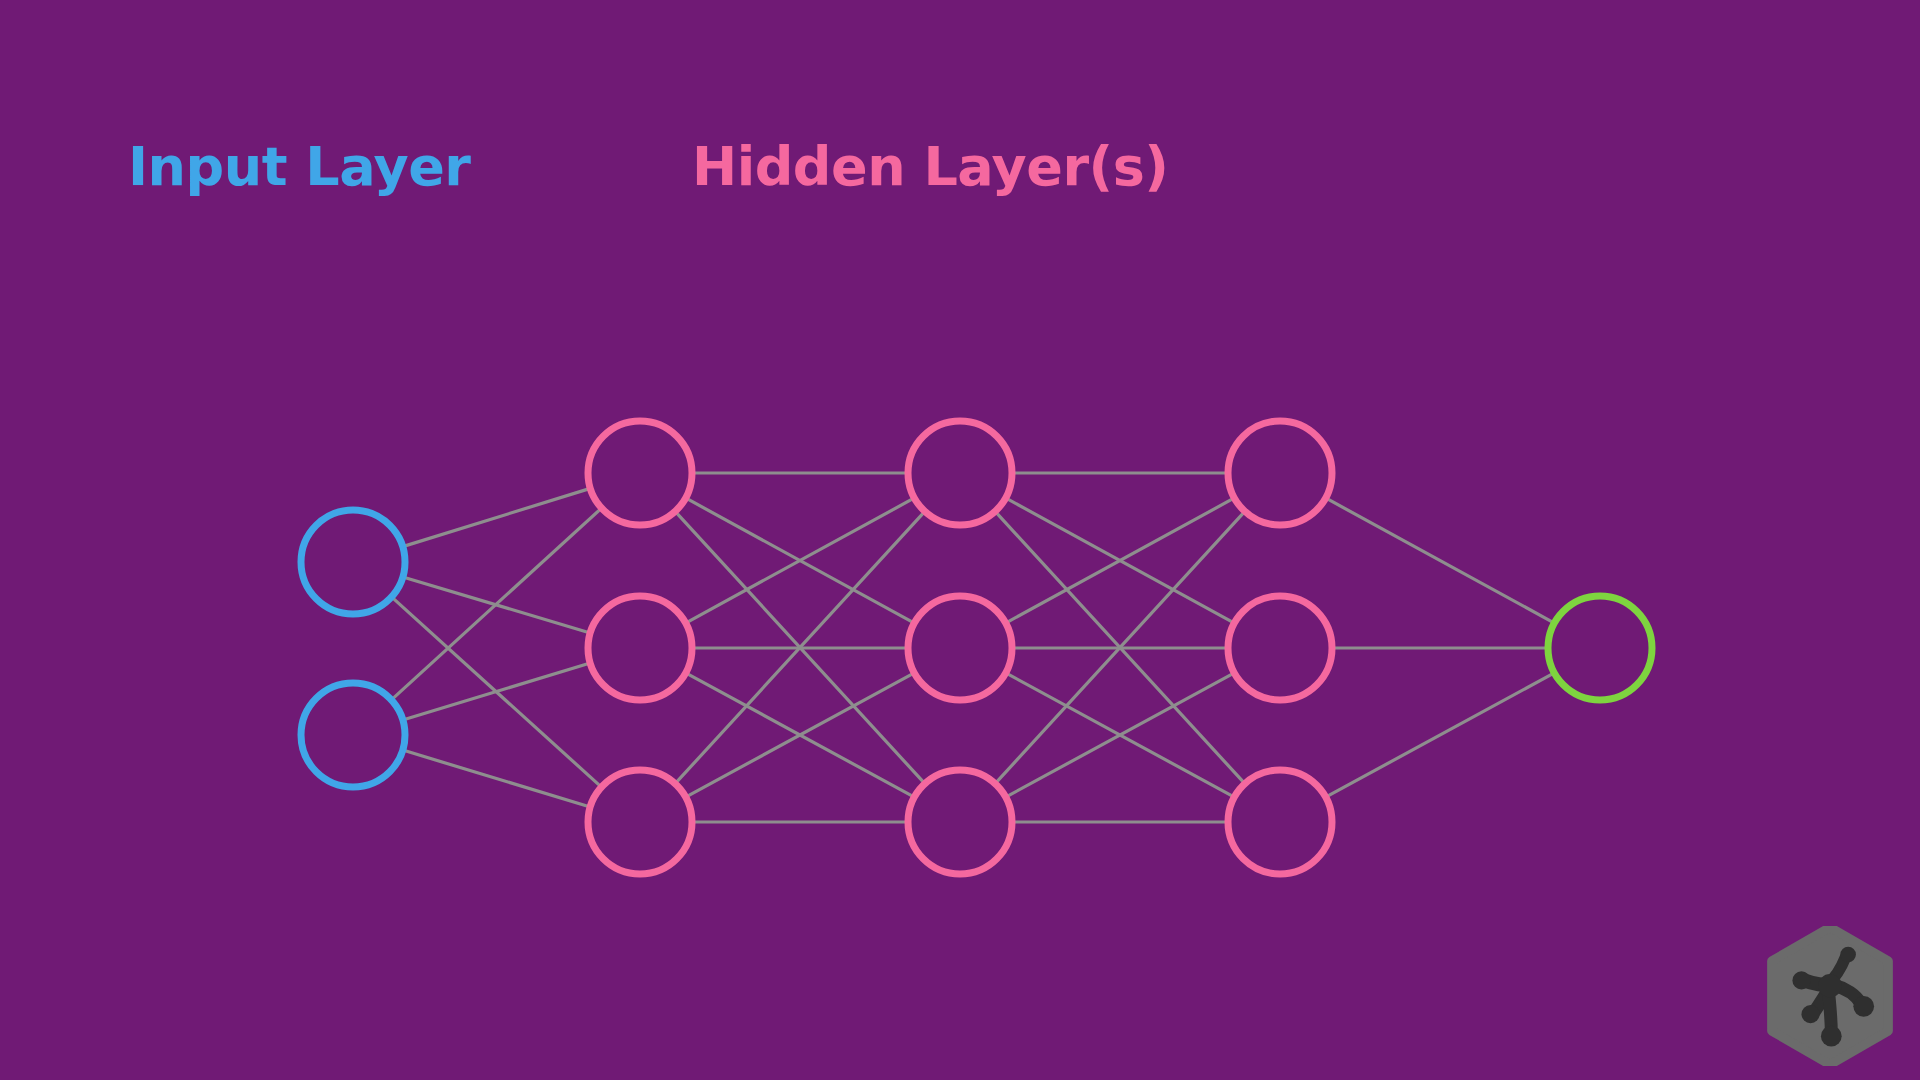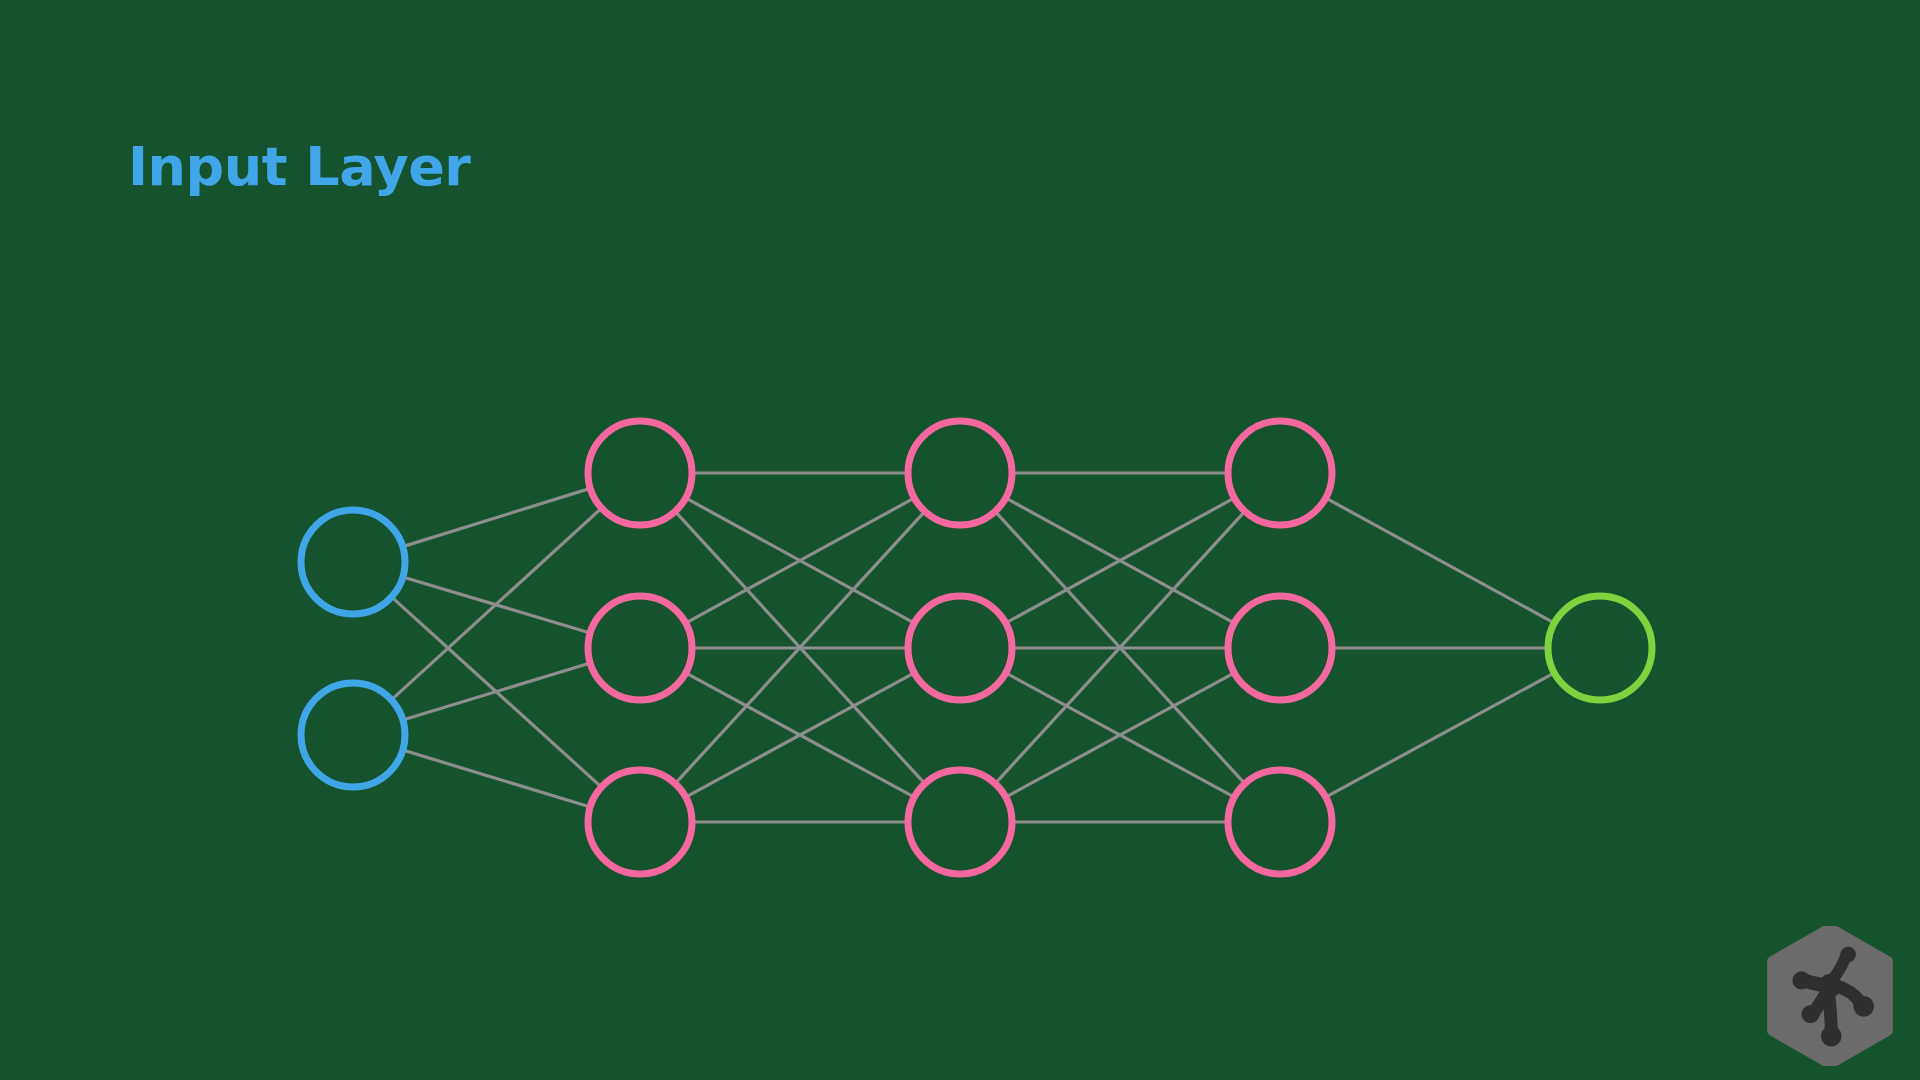--- a/index.html
+++ b/index.html
@@ -71,24 +71,25 @@
     right: 24px;
     bottom: 14px;
     width: 132px;
     height: 140px;
     opacity: 1;
   }
 </style>
 </head>
 <body style="background: rgb(47, 47, 47);">
 
-<div id="stage" style="background: #14532d;">
+<div id="stage" style="background: #701a75;">
 
   <div class="layer-labels">
     <div class="layer-label input" style="color: rgb(64, 166, 232);">Input Layer</div>
+    <div class="layer-label hidden" style="color: rgb(245, 104, 159);">Hidden Layer(s)</div>
   </div>
 
   <svg id="network" viewBox="0 0 1920 1080">
     <g id="edge-group">
         <line x1="402.67" y1="546.60" x2="590.33" y2="488.40" class="edge" stroke="#8e8e8e" stroke-width="3.2"></line>
         <line x1="402.81" y1="576.93" x2="590.19" y2="633.07" class="edge" stroke="#8e8e8e" stroke-width="3.2"></line>
         <line x1="391.54" y1="596.91" x2="601.46" y2="787.09" class="edge" stroke="#8e8e8e" stroke-width="3.2"></line>
         <line x1="391.40" y1="699.94" x2="601.60" y2="508.06" class="edge" stroke="#8e8e8e" stroke-width="3.2"></line>
         <line x1="402.76" y1="719.91" x2="590.24" y2="663.09" class="edge" stroke="#8e8e8e" stroke-width="3.2"></line>
         <line x1="402.76" y1="750.09" x2="590.24" y2="806.91" class="edge" stroke="#8e8e8e" stroke-width="3.2"></line>

